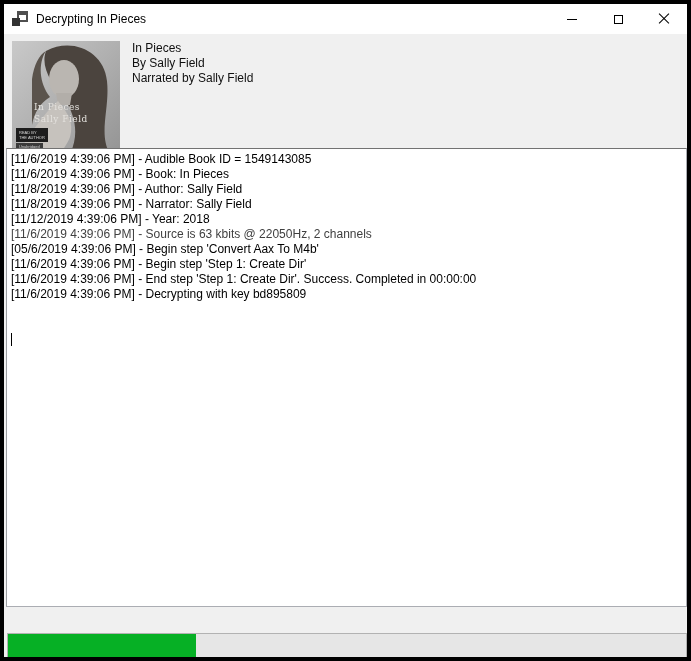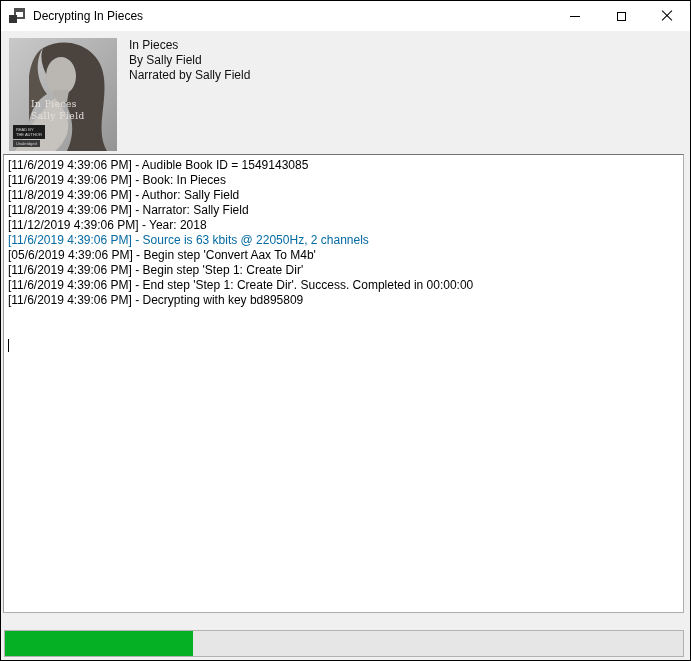--- a/index.html
+++ b/index.html
@@ -3,21 +3,21 @@
 <meta charset="utf-8">
 <style>
   * { box-sizing: border-box; margin: 0; padding: 0; }
   html, body { width: 691px; height: 661px; }
   body { font-family: "Liberation Sans", sans-serif; }
 
   .window {
     position: relative;
     width: 691px; height: 661px;
     background: #f0f0f0;
-    border: 1px solid #000000;
+    border: 4px solid #000000;
     overflow: hidden;
   }
 
   
   .titlebar {
     position: absolute; left: 0; top: 0; right: 0; height: 30px;
     background: #ffffff;
     display: flex; align-items: center;
   }
   .app-icon {
@@ -75,21 +75,21 @@
     background: #3a3a3a; color: #cfcfcf;
     font-size: 4px; line-height: 5px; padding: 1px 3px; white-space: nowrap;
   }
   .book-info {
     position: absolute; left: 128px; top: 37px;
     font-size: 12px; line-height: 15px; color: #101010;
   }
 
   
   .logbox {
-    position: absolute; left: 2px; top: 153px; width: 681px; height: 459px;
+    position: absolute; left: 2px; top: 144px; width: 681px; height: 459px;
     background: #ffffff;
     border: 1px solid #abadb3;
     border-top-color: #727272;
     border-left-color: #9a9da1;
     padding: 3px 4px;
     overflow: hidden;
   }
   .log-line {
     font-size: 12px; line-height: 15px; color: #000000; white-space: pre;
   }
@@ -169,21 +169,21 @@
     <div>Narrated by Sally Field</div>
   </div>
 
   <div class="logbox">
     <div class="caret"></div>
   <div class="log-line">[11/6/2019 4:39:06 PM] - Audible Book ID = 1549143085</div>
       <div class="log-line">[11/6/2019 4:39:06 PM] - Book: In Pieces</div>
       <div class="log-line">[11/8/2019 4:39:06 PM] - Author: Sally Field</div>
       <div class="log-line">[11/8/2019 4:39:06 PM] - Narrator: Sally Field</div>
       <div class="log-line">[11/12/2019 4:39:06 PM] - Year: 2018</div>
-      <div class="log-line" style="color: #0369a1;">[11/6/2019 4:39:06 PM] - Source is 63 kbits @ 22050Hz, 2 channels</div>
+      <div class="log-line" style="color: #404040;">[11/6/2019 4:39:06 PM] - Source is 63 kbits @ 22050Hz, 2 channels</div>
       <div class="log-line">[05/6/2019 4:39:06 PM] - Begin step 'Convert Aax To M4b'</div>
       <div class="log-line">[11/6/2019 4:39:06 PM] - Begin step 'Step 1: Create Dir'</div>
       <div class="log-line">[11/6/2019 4:39:06 PM] - End step 'Step 1: Create Dir'. Success. Completed in 00:00:00</div>
       <div class="log-line">[11/6/2019 4:39:06 PM] - Decrypting with key bd895809</div>
     </div>
 
   <div class="progress">
     <div class="progress-fill" style="width: 27.8%; background: rgb(6, 176, 37);"></div>
   </div>
 

